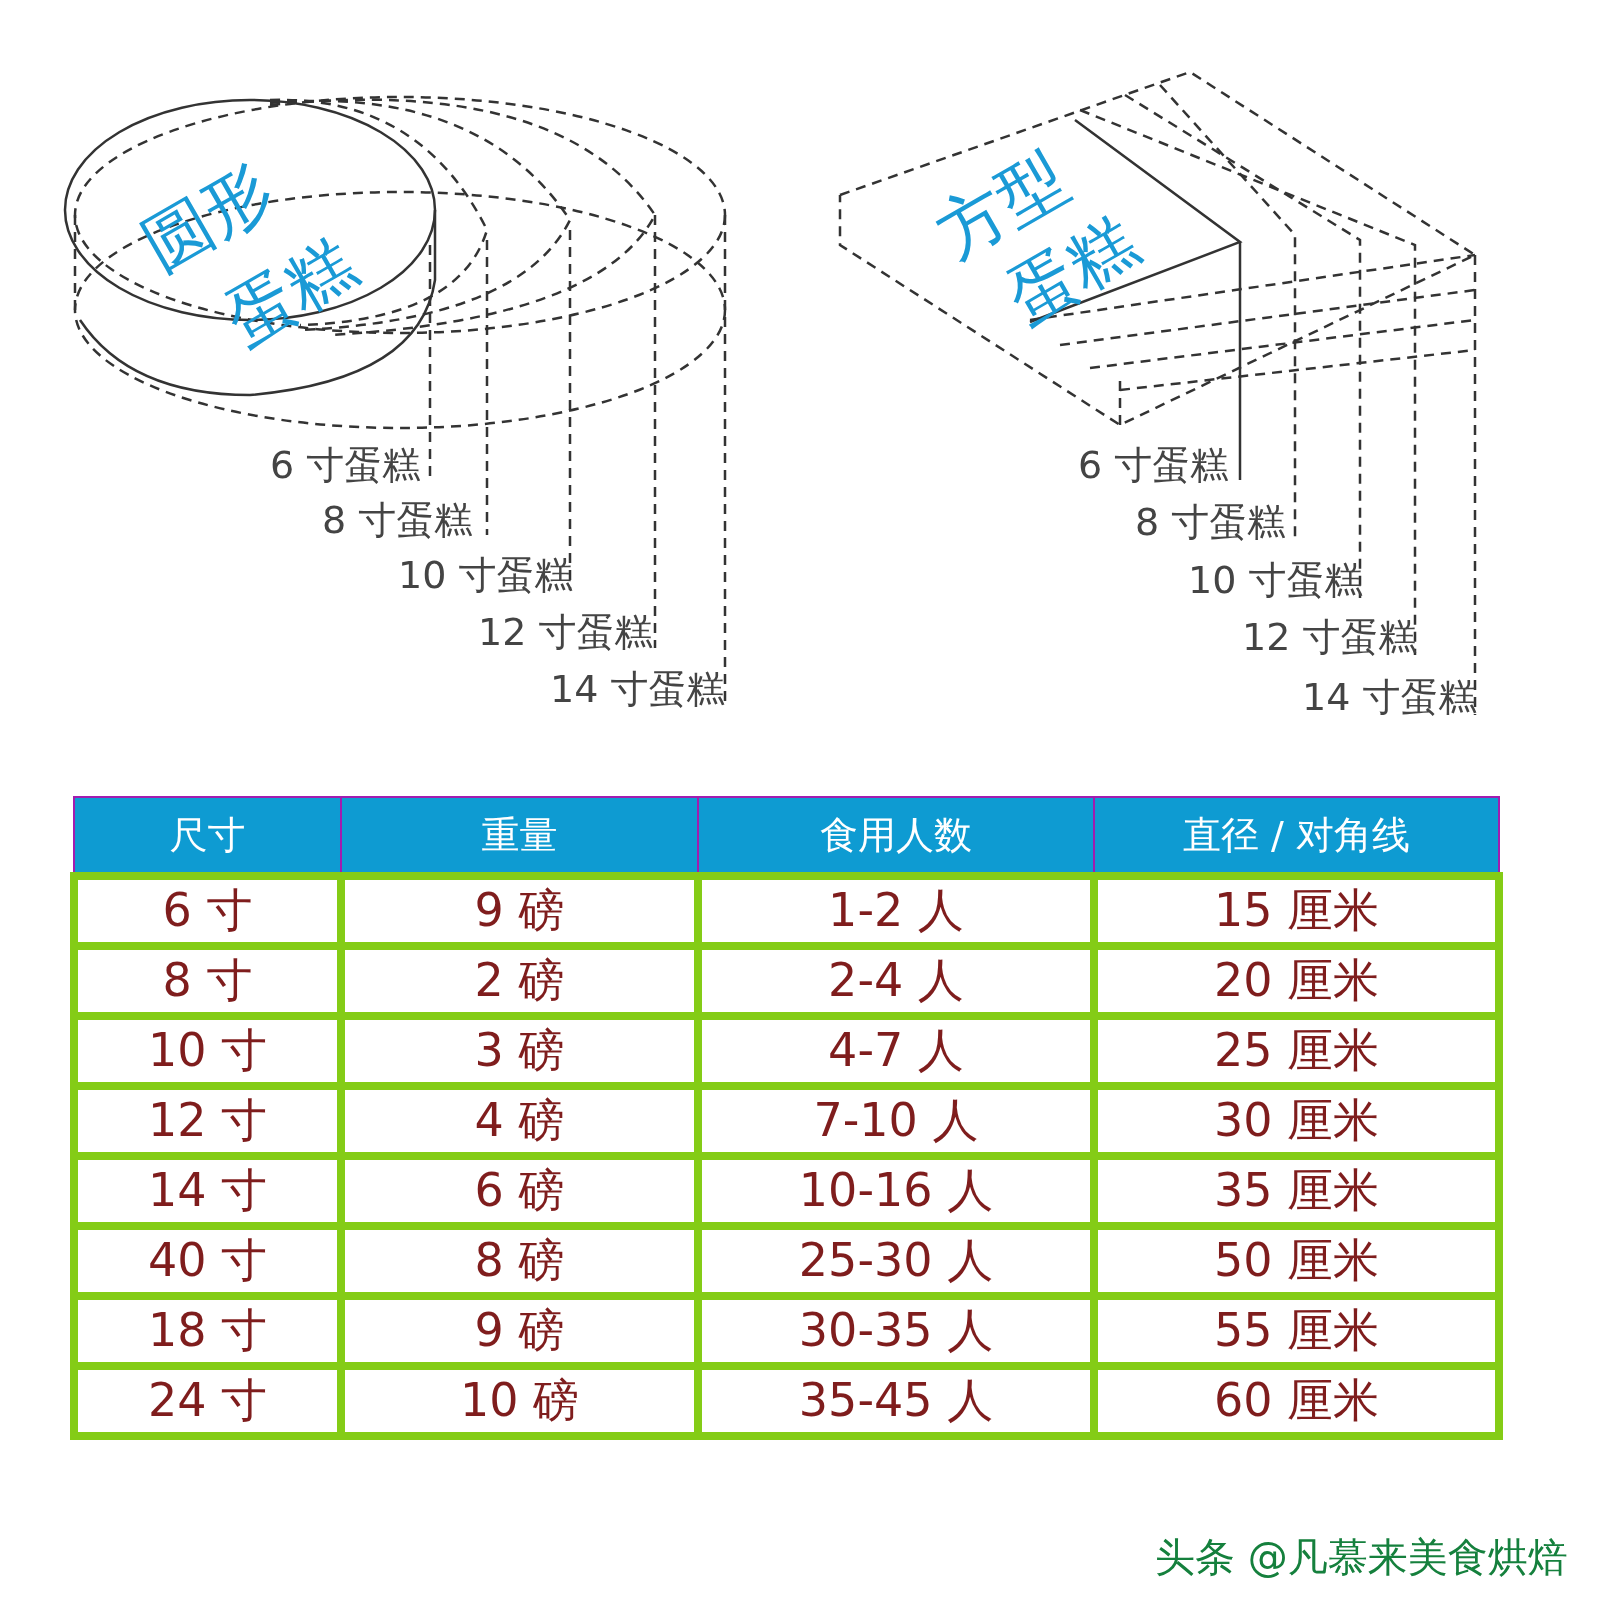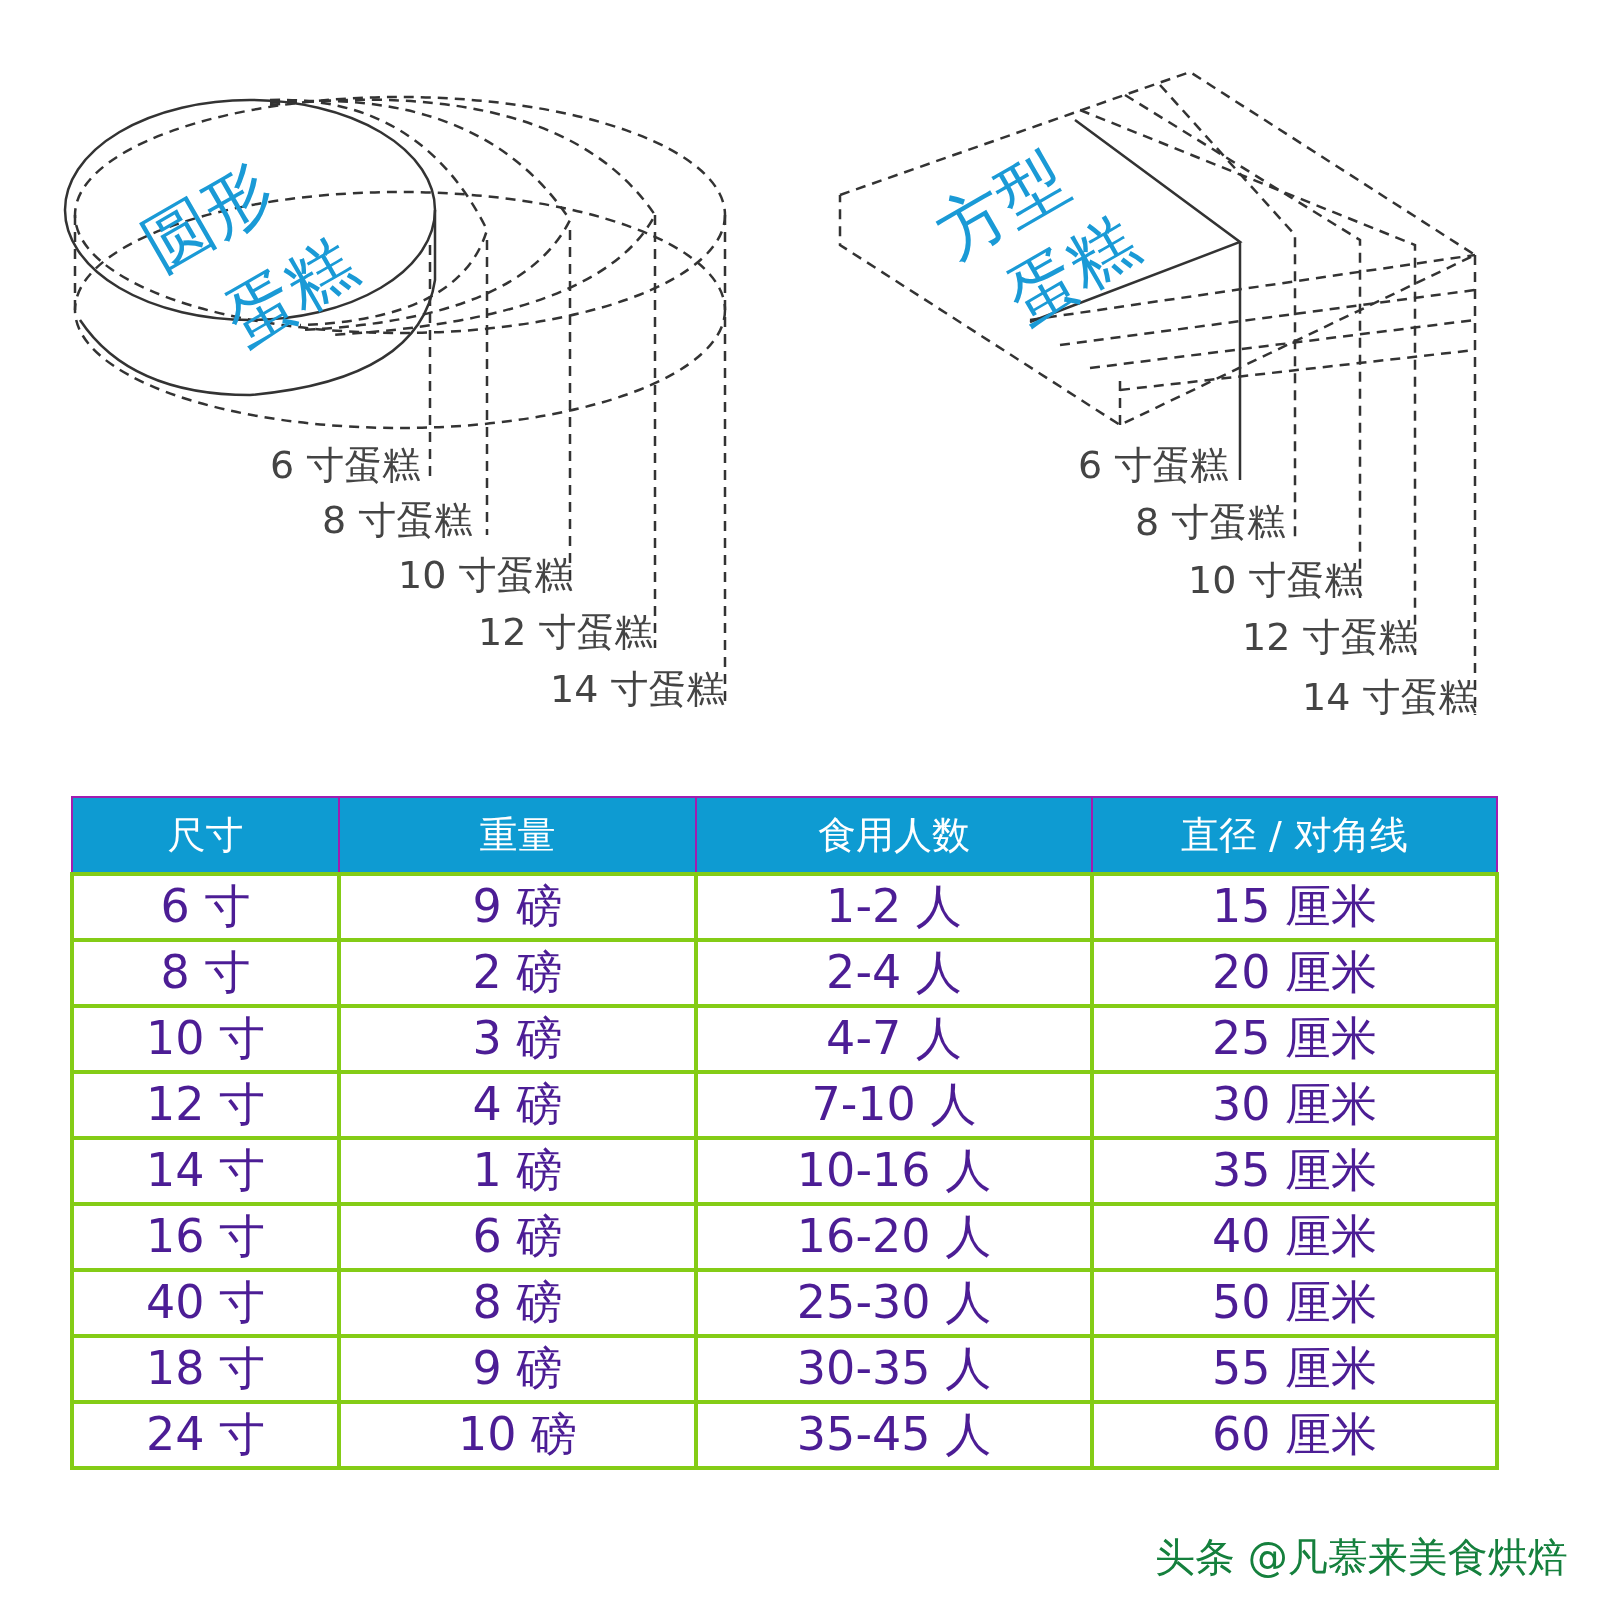--- a/index.html
+++ b/index.html
@@ -6,22 +6,22 @@
   body { width:1600px; height:1614px; position:relative; overflow:hidden;
          font-family:"DejaVu Sans", "Liberation Sans", sans-serif; color:#333; }
   .diagram { position:absolute; left:0; top:0; width:1600px; height:760px; }
   .diagram svg { width:1600px; height:760px; }
   .lbl { font-size:38px; fill:#444; font-family:"DejaVu Sans", sans-serif; }
   .title-txt { font-size:68px; fill:#1a9ad6; font-family:"DejaVu Sans", sans-serif; }
   table.spec { position:absolute; left:70px; top:796px; width:1425px;
                border-collapse:collapse; table-layout:fixed; }
   table.spec th { background:#0e9bd2; color:#ffffff; font-weight:normal;
                   font-size:38px; height:74px; border:2px solid #a21caf; padding:0; }
-  table.spec td { font-size:46px; color:#4c1d95; text-align:center; height:61px;
-                  border:4px solid #84cc16; padding:0; }
+  table.spec td { font-size:46px; color:#7f1d1d; text-align:center; height:61px;
+                  border:8px solid #84cc16; padding:0; }
   .watermark { position:absolute; left:1155px; top:1530px; font-size:40px; color:#15803d; }
 </style>
 </head>
 <body>
 
 <div class="diagram">
   <svg viewBox="0 0 1600 760" xmlns="http://www.w3.org/2000/svg">
 
     <g fill="none" stroke="#333" stroke-width="2.5">
 
@@ -111,29 +111,23 @@
         <td>25 厘米</td>
       </tr>
     <tr>
         <td>12 寸</td>
         <td>4 磅</td>
         <td>7-10 人</td>
         <td>30 厘米</td>
       </tr>
     <tr>
         <td>14 寸</td>
-        <td>1 磅</td>
+        <td>6 磅</td>
         <td>10-16 人</td>
         <td>35 厘米</td>
-      </tr>
-    <tr>
-        <td>16 寸</td>
-        <td>6 磅</td>
-        <td>16-20 人</td>
-        <td>40 厘米</td>
       </tr>
     <tr>
         <td>40 寸</td>
         <td>8 磅</td>
         <td>25-30 人</td>
         <td>50 厘米</td>
       </tr>
     <tr>
         <td>18 寸</td>
         <td>9 磅</td>

